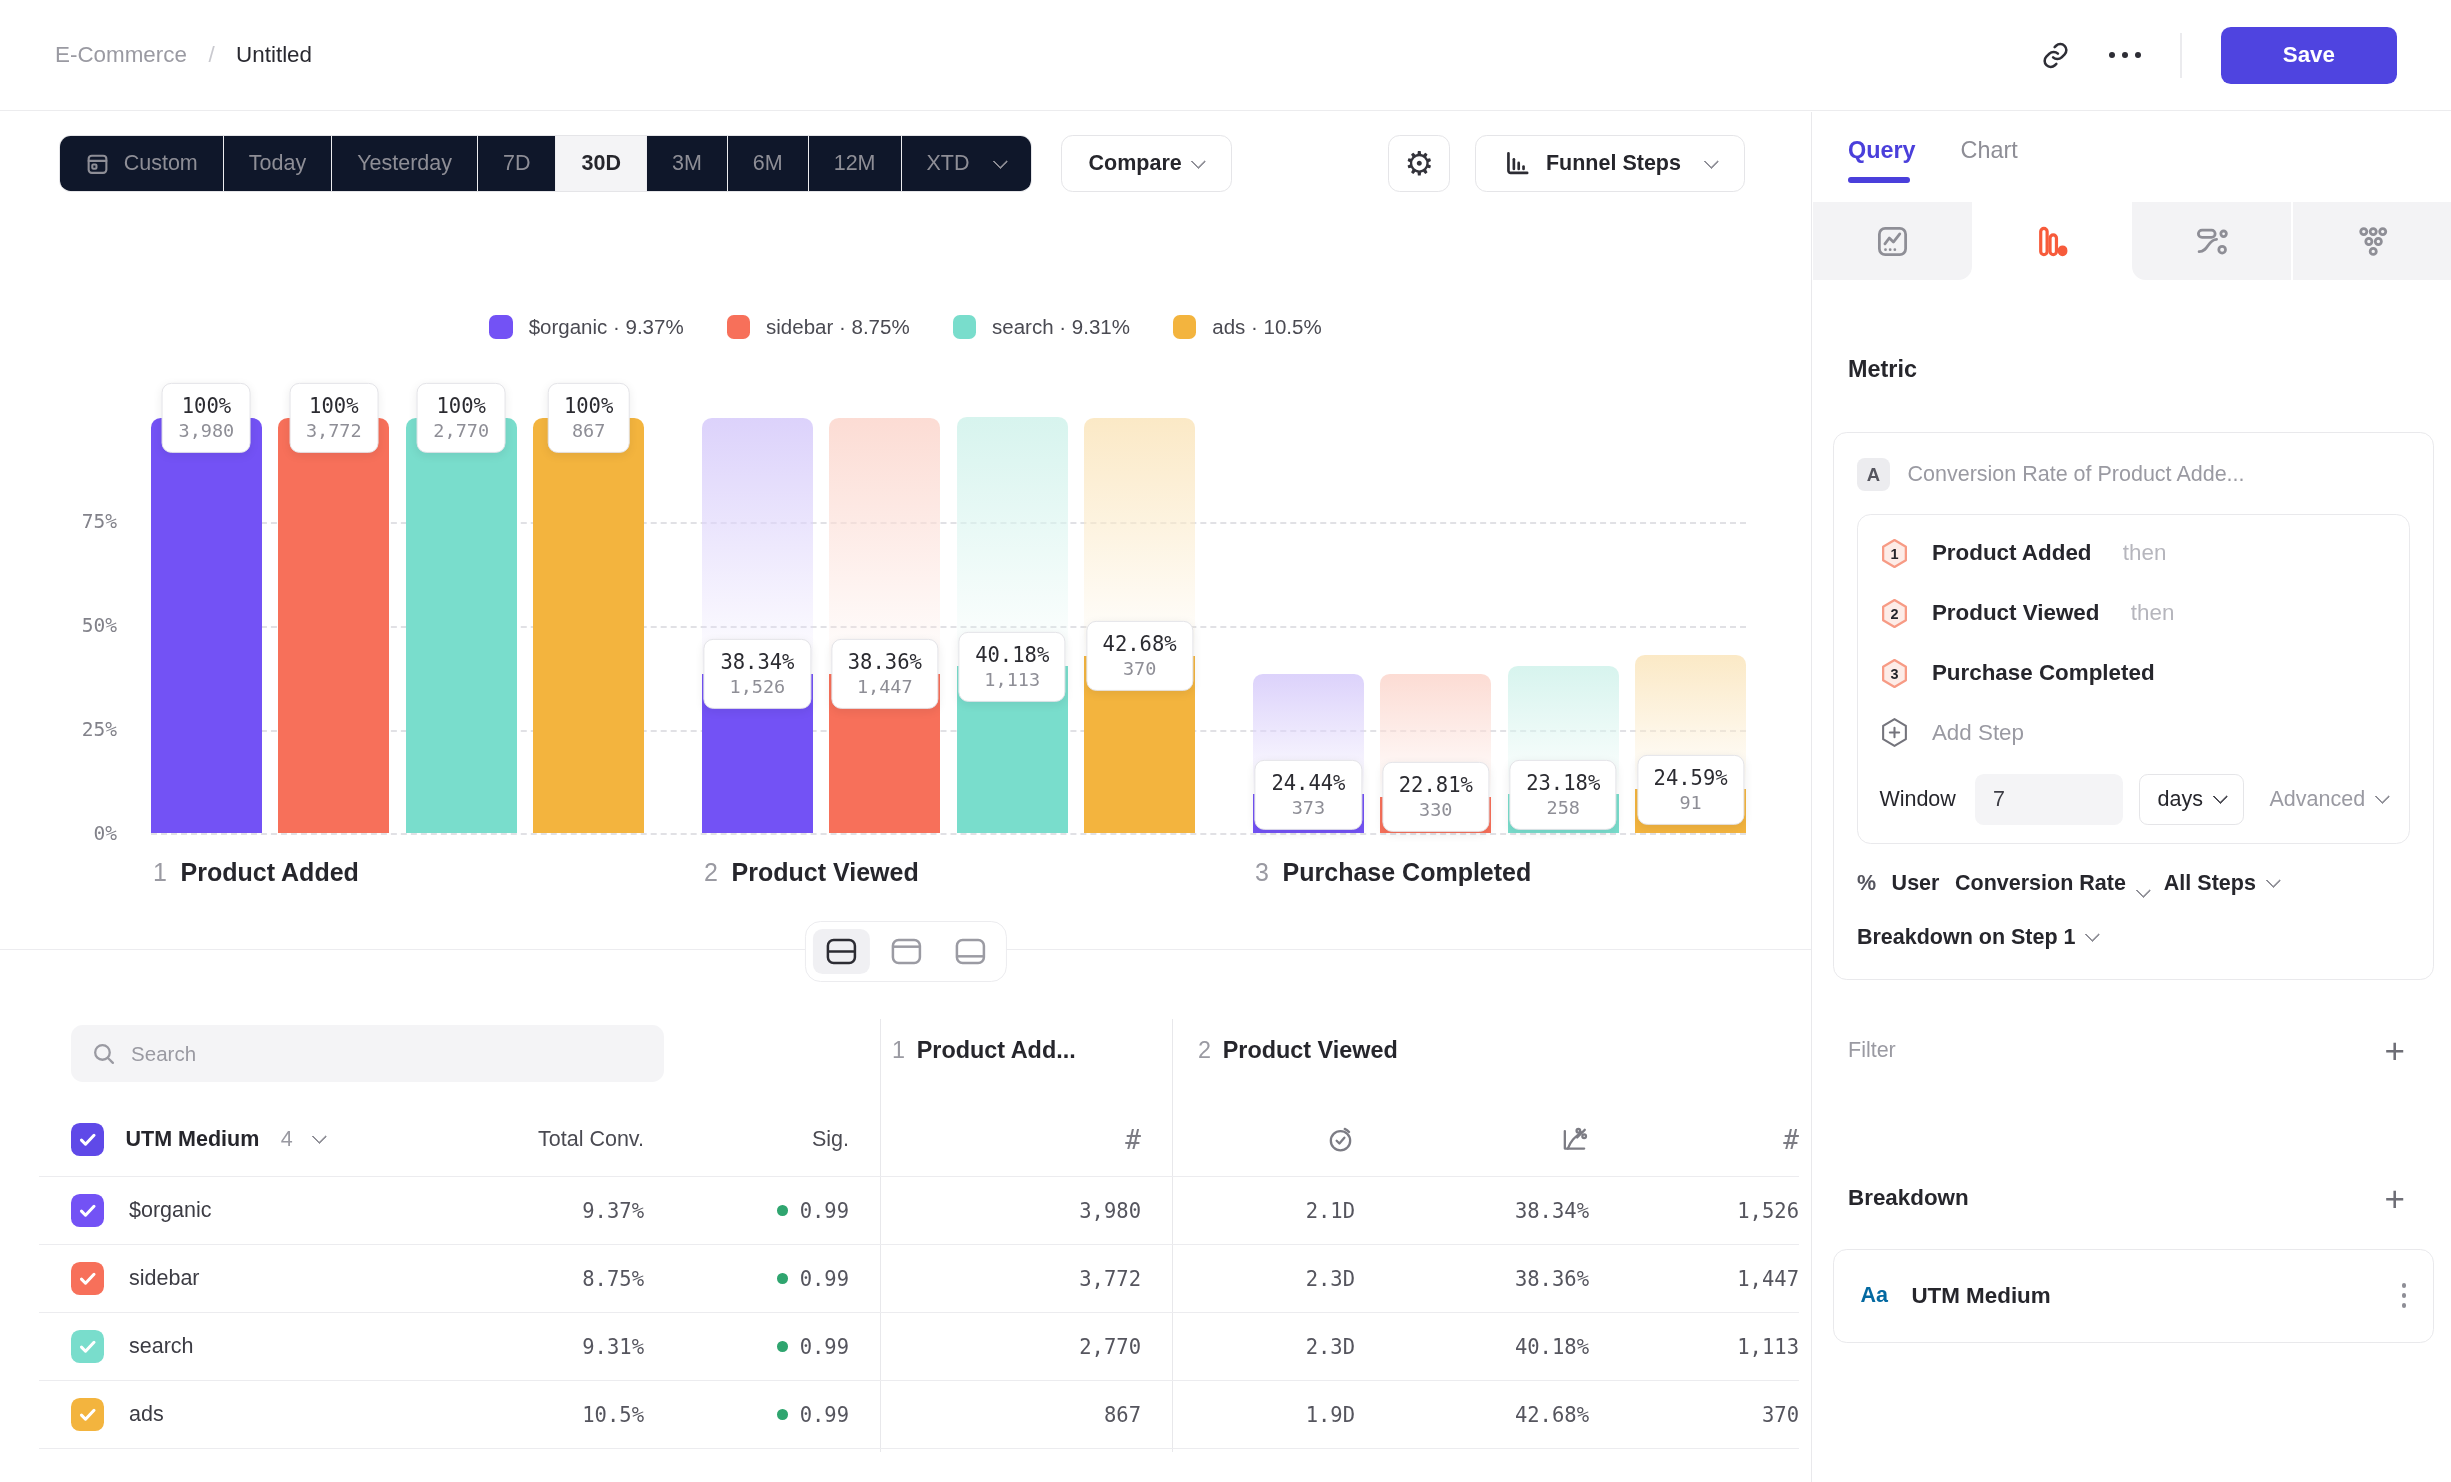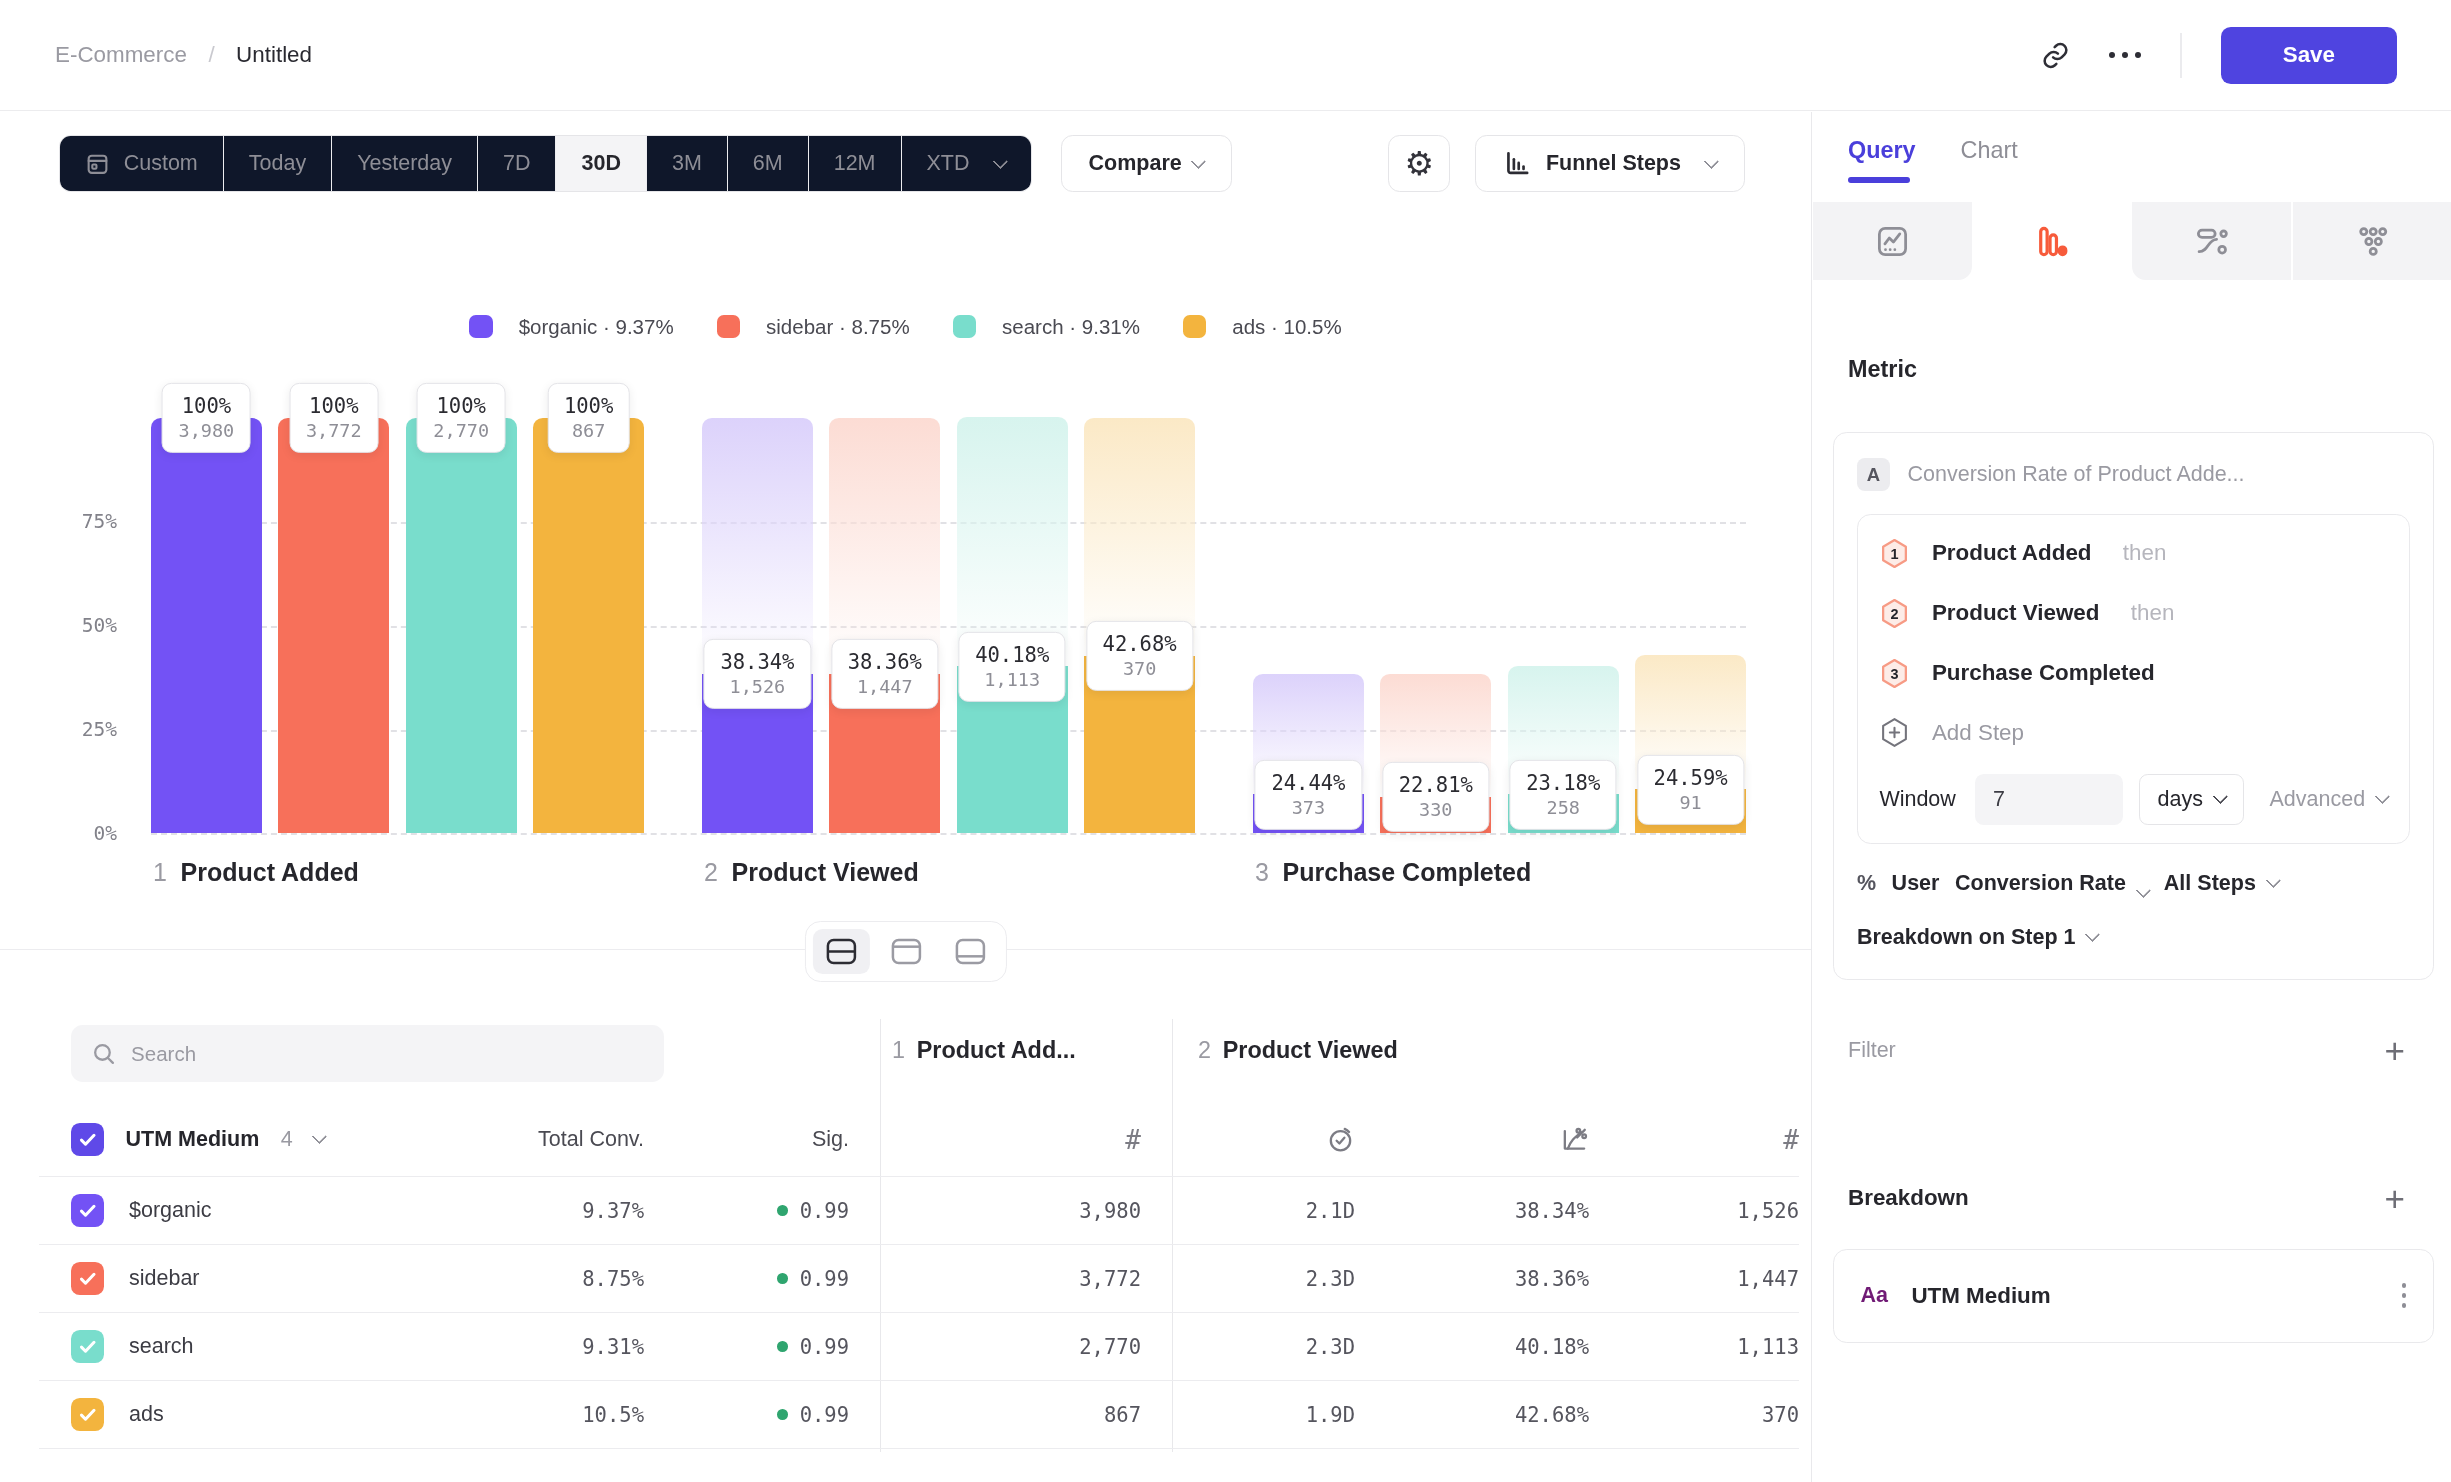--- a/index.html
+++ b/index.html
@@ -36,21 +36,21 @@
   .compare { margin-left:29px; }
   .spacer { flex:1; }
   .gearbtn { width:62px; justify-content:center; padding:0; font-size:33px; color:#33333b; font-weight:400; }
   .charttype { margin-left:25px; gap:13.7px; }
   .chv { display:inline-block; width:10.7px; height:10.7px; border-right:2.4px solid #8e8e96;
     border-bottom:2.4px solid #8e8e96; transform:rotate(45deg); margin-left:11.7px; margin-top:-5.9px; border-radius:1px; }
   .chv.dark { border-color:#4a4a52; }
 
   
   .legend { position:absolute; top:203px; left:0; right:0; display:flex; justify-content:center; gap:43px; }
-  .legend .litem { display:flex; gap:26px; font-size:20.5px; color:#4a4a52; cursor:pointer; }
+  .legend .litem { display:flex; align-items:center; gap:16px; font-size:20.5px; color:#4a4a52; cursor:pointer; }
   .legend .sw { width:23.4px; height:23.4px; border-radius:6.8px; }
 
   
   .ylab { position:absolute; left:27px; width:90px; text-align:right; font-size:19.5px; color:#82828a; }
   .plot { position:absolute; left:151px; width:1595px; top:306px; height:415px; display:flex; justify-content:space-between; }
   .gline { position:absolute; left:0; right:0; border-top:2px dashed #e1e1e5; }
   .bgroup { position:relative; width:493px; height:100%; display:flex; align-items:flex-end; gap:16.6px; }
   .barwrap { position:relative; flex:1; height:100%; }
   .ghost { position:absolute; left:0; right:0; border-radius:9.8px 9.8px 0 0; }
   .solid { position:absolute; left:0; right:0; bottom:0; }
@@ -132,21 +132,21 @@
   .convrow { display:flex; align-items:center; gap:15.6px; margin-top:27px; font-size:21.5px; font-weight:600; color:#26262c; }
   .convrow .pct { color:#55555e; font-weight:600; }
   .bdonrow { display:flex; align-items:center; margin-top:29px; font-size:21.5px; font-weight:600; color:#26262c; cursor:pointer; }
   .secrow { display:flex; align-items:center; justify-content:space-between; margin:53px 47px 0 35px; }
   .seclab-muted { font-size:21.5px; color:#9a9aa2; font-weight:500; }
   .seclab-bold { font-size:22.4px; color:#26262c; font-weight:700; }
   .plus { font-size:35px; font-weight:300; color:#6e6e76; line-height:1; cursor:pointer; }
   .bd-row2 { margin-top:113px; }
   .utmcard { margin:33px 17.6px 0 19.5px; height:94px; border:1px solid #e9e9ec; border-radius:13.7px;
     display:flex; align-items:center; padding:0 27px; }
-  .aa { font-size:21.5px; font-weight:700; color:#701a75; }
+  .aa { font-size:21.5px; font-weight:700; color:#0369a1; }
   .utmname { font-size:22.4px; font-weight:600; color:#26262c; margin-left:23.4px; }
   .vdots { margin-left:auto; display:flex; flex-direction:column; gap:4.9px; cursor:pointer; }
   .vdots i { width:4.9px; height:4.9px; border-radius:50%; background:#8e8e96; }
   svg { display:block; }
 </style>
 </head>
 <body>
 
 <div class="topbar">
   <span class="crumb-root">E-Commerce</span>

